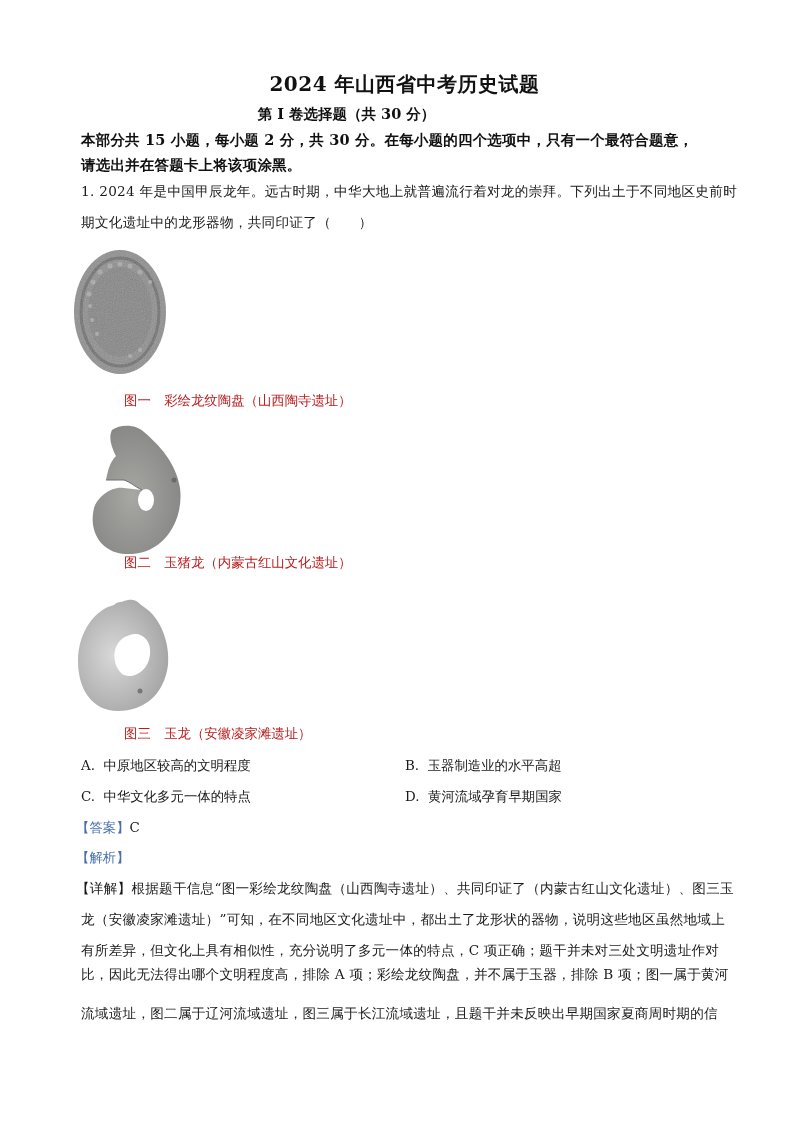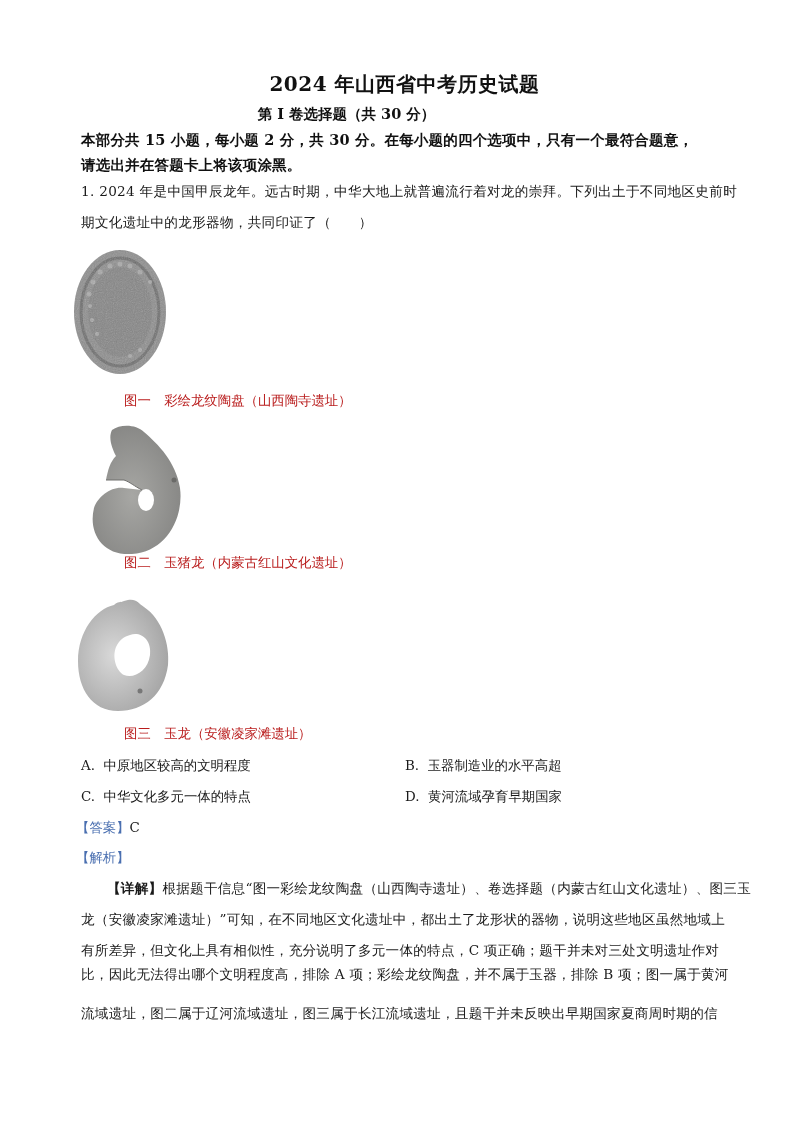--- a/index.html
+++ b/index.html
@@ -6,21 +6,21 @@
     body { width: 793px; height: 1122px; position: relative; overflow: hidden;
            font-family: "DejaVu Serif", "Liberation Serif", serif; color: #111; }
     .abs { position: absolute; white-space: nowrap; padding-left: 8px; }
     .title { left: 0; width: 793px; text-align: center; top: 71px; font-size: 20px; font-weight: bold; letter-spacing: 0.5px; }
     .subtitle { left: 0; width: 677px; text-align: center; top: 105px; font-size: 14.5px; font-weight: bold; }
     .instr { left: 73px; font-size: 14.5px; font-weight: bold; letter-spacing: 0.2px; text-align: center; }
     .line { left: 73px; font-size: 13.6px; letter-spacing: 0.3px; color: #1a1a1a; }
     .cap { left: 73px; font-size: 13.4px; color: #b91c1c; margin-left: 43px; }
     .opt { font-size: 13.4px; color: #1a1a1a; }
     .tag { color: #4a6fb0; }
-    .tag-bold { font-weight: bold; color: #1a1a1a; margin-left: 31px; }
+    .tag-bold { font-weight: normal; color: #1a1a1a; }
     .detail { left: 73px; font-size: 13.6px; letter-spacing: 0.25px; color: #1a1a1a; width: 660px; }
     .fig { position: absolute; }
   </style>
 </head>
 <body>
 
 <div>
 
   <div class="abs title">2024 年山西省中考历史试题</div>
   <div class="abs subtitle">第 I 卷选择题（共 30 分）</div>
@@ -110,20 +110,20 @@
 
   <div class="abs opt" style="left:68px; top:819px;">
     <span class="tag">【答案】</span><span>C</span>
   </div>
 
   <div class="abs opt" style="left:68px; top:849px;">
     <span class="tag">【解析】</span>
   </div>
 
   <div class="abs detail" style="top:880px; left:68px;">
-    <span class="tag-bold">【详解】</span><span>根据题干信息“图一彩绘龙纹陶盘（山西陶寺遗址）、卷选择题（内蒙古红山文化遗址）、图三玉</span>
+    <span class="tag-bold">【详解】</span><span>根据题干信息“图一彩绘龙纹陶盘（山西陶寺遗址）、共同印证了（内蒙古红山文化遗址）、图三玉</span>
   </div>
   <div class="abs detail" style="top:911px;">龙（安徽凌家滩遗址）”可知，在不同地区文化遗址中，都出土了龙形状的器物，说明这些地区虽然地域上</div>
   <div class="abs detail" style="top:942px;">有所差异，但文化上具有相似性，充分说明了多元一体的特点，C 项正确；题干并未对三处文明遗址作对</div>
   <div class="abs detail" style="top:966px;">比，因此无法得出哪个文明程度高，排除 A 项；彩绘龙纹陶盘，并不属于玉器，排除 B 项；图一属于黄河</div>
   <div class="abs detail" style="top:1005px;">流域遗址，图二属于辽河流域遗址，图三属于长江流域遗址，且题干并未反映出早期国家夏商周时期的信</div>
 
 </div>
 
 </body></html>

